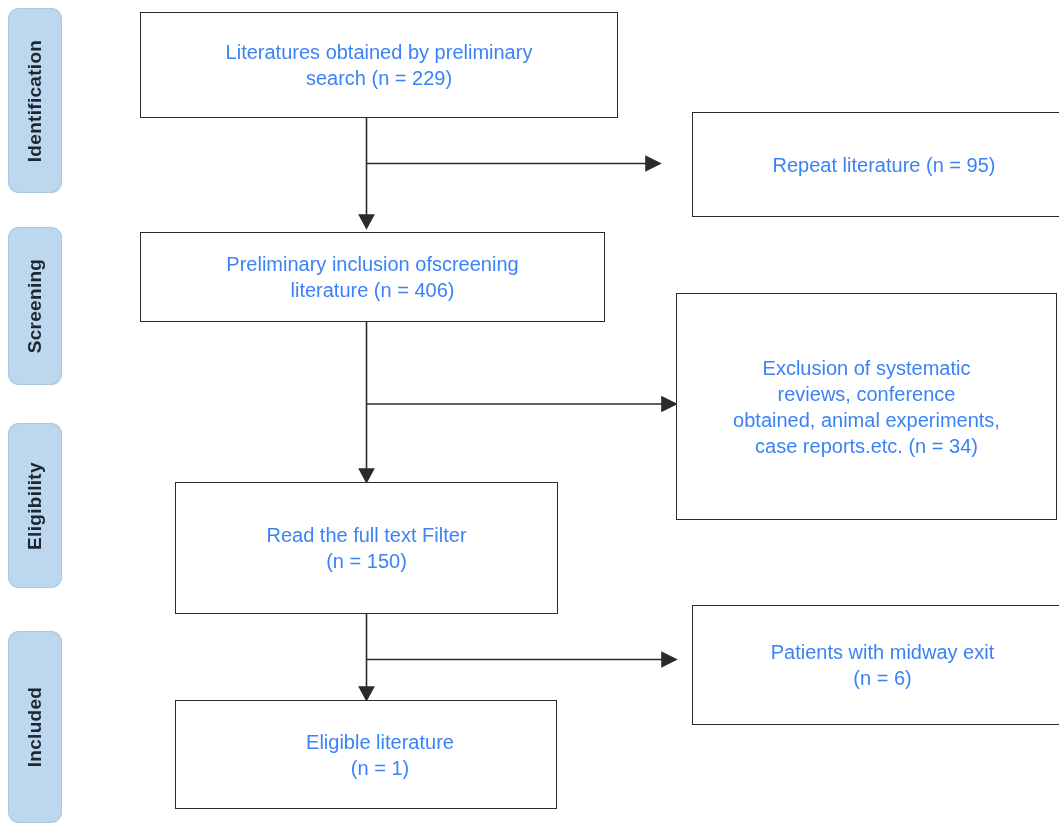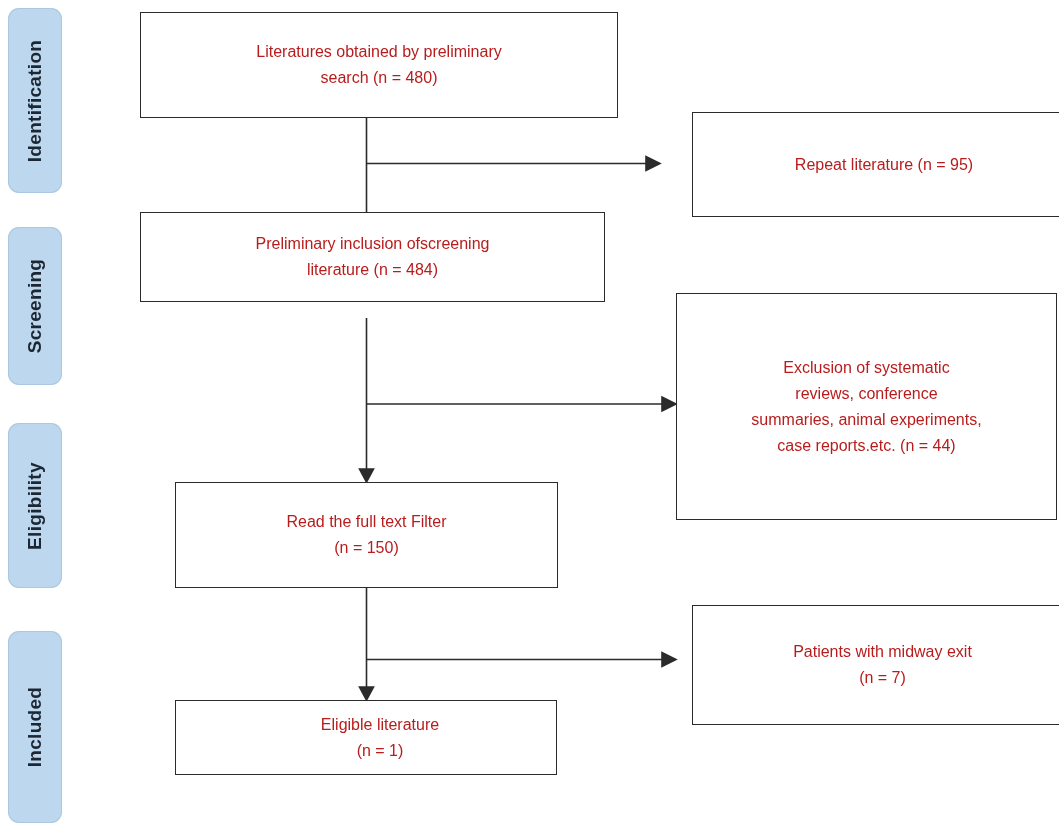--- a/index.html
+++ b/index.html
@@ -55,33 +55,33 @@
     position: absolute;
     background: #ffffff;
     border: 1.6px solid #2b2b2b;
     box-sizing: border-box;
     display: flex;
     flex-direction: column;
     align-items: center;
     justify-content: center;
     text-align: center;
     z-index: 3;
-    color: #b91c1c;
-    font-size: 16px;
+    color: #3b82f6;
+    font-size: 20px;
     line-height: 26px;
   }
   .flow-box .box-line { display: block; }
 
   #box-initial  { left: 140px; top: 12px;  width: 478px; height: 106px; }
   #box-repeat   { left: 660px; top: 112px; width: 384px; height: 105px; margin-left: 32px; }
-  #box-screened { left: 140px; top: 212px; width: 465px; height: 90px;  }
+  #box-screened { left: 140px; top: 232px; width: 465px; height: 90px;  }
   #box-excluded { left: 676px; top: 293px; width: 381px; height: 227px; }
-  #box-fulltext { left: 175px; top: 482px; width: 383px; height: 106px; text-align: center; }
+  #box-fulltext { left: 175px; top: 482px; width: 383px; height: 132px; text-align: center; }
   #box-midway   { left: 676px; top: 605px; width: 381px; height: 120px; margin-left: 16px; }
-  #box-eligible { left: 175px; top: 700px; width: 382px; height: 75px; padding-left: 28px; }
+  #box-eligible { left: 175px; top: 700px; width: 382px; height: 109px; padding-left: 28px; }
 </style>
 </head>
 <body>
 
 <div id="canvas">
 
   <svg id="connectors" viewBox="0 0 1059 830" xmlns="http://www.w3.org/2000/svg">
     <g stroke="#2b2b2b" stroke-width="1.6" fill="#2b2b2b">
 
       <line x1="366.5" y1="118" x2="366.5" y2="216"></line>
@@ -112,47 +112,47 @@
   </div>
   <div class="stage" id="stage-eligibility">
     <span class="stage-label">Eligibility</span>
   </div>
   <div class="stage" id="stage-included">
     <span class="stage-label">Included</span>
   </div>
 
   <div class="flow-box" id="box-initial">
     <span class="box-line">Literatures obtained by preliminary</span>
-    <span class="box-line">search (n = 480)</span>
+    <span class="box-line">search (n = 229)</span>
   </div>
 
   <div class="flow-box" id="box-repeat">
     <span class="box-line">Repeat literature (n = 95)</span>
   </div>
 
   <div class="flow-box" id="box-screened">
     <span class="box-line">Preliminary inclusion ofscreening</span>
-    <span class="box-line">literature (n = 484)</span>
+    <span class="box-line">literature (n = 406)</span>
   </div>
 
   <div class="flow-box" id="box-excluded">
     <span class="box-line">Exclusion of systematic</span>
     <span class="box-line">reviews, conference</span>
-    <span class="box-line">summaries, animal experiments,</span>
-    <span class="box-line">case reports.etc. (n = 44)</span>
+    <span class="box-line">obtained, animal experiments,</span>
+    <span class="box-line">case reports.etc. (n = 34)</span>
   </div>
 
   <div class="flow-box" id="box-fulltext">
     <span class="box-line">Read the full text Filter</span>
     <span class="box-line">(n = 150)</span>
   </div>
 
   <div class="flow-box" id="box-midway">
     <span class="box-line">Patients with midway exit</span>
-    <span class="box-line">(n = 7)</span>
+    <span class="box-line">(n = 6)</span>
   </div>
 
   <div class="flow-box" id="box-eligible">
     <span class="box-line">Eligible literature</span>
     <span class="box-line">(n = 1)</span>
   </div>
 
 </div>
 
 </body></html>

